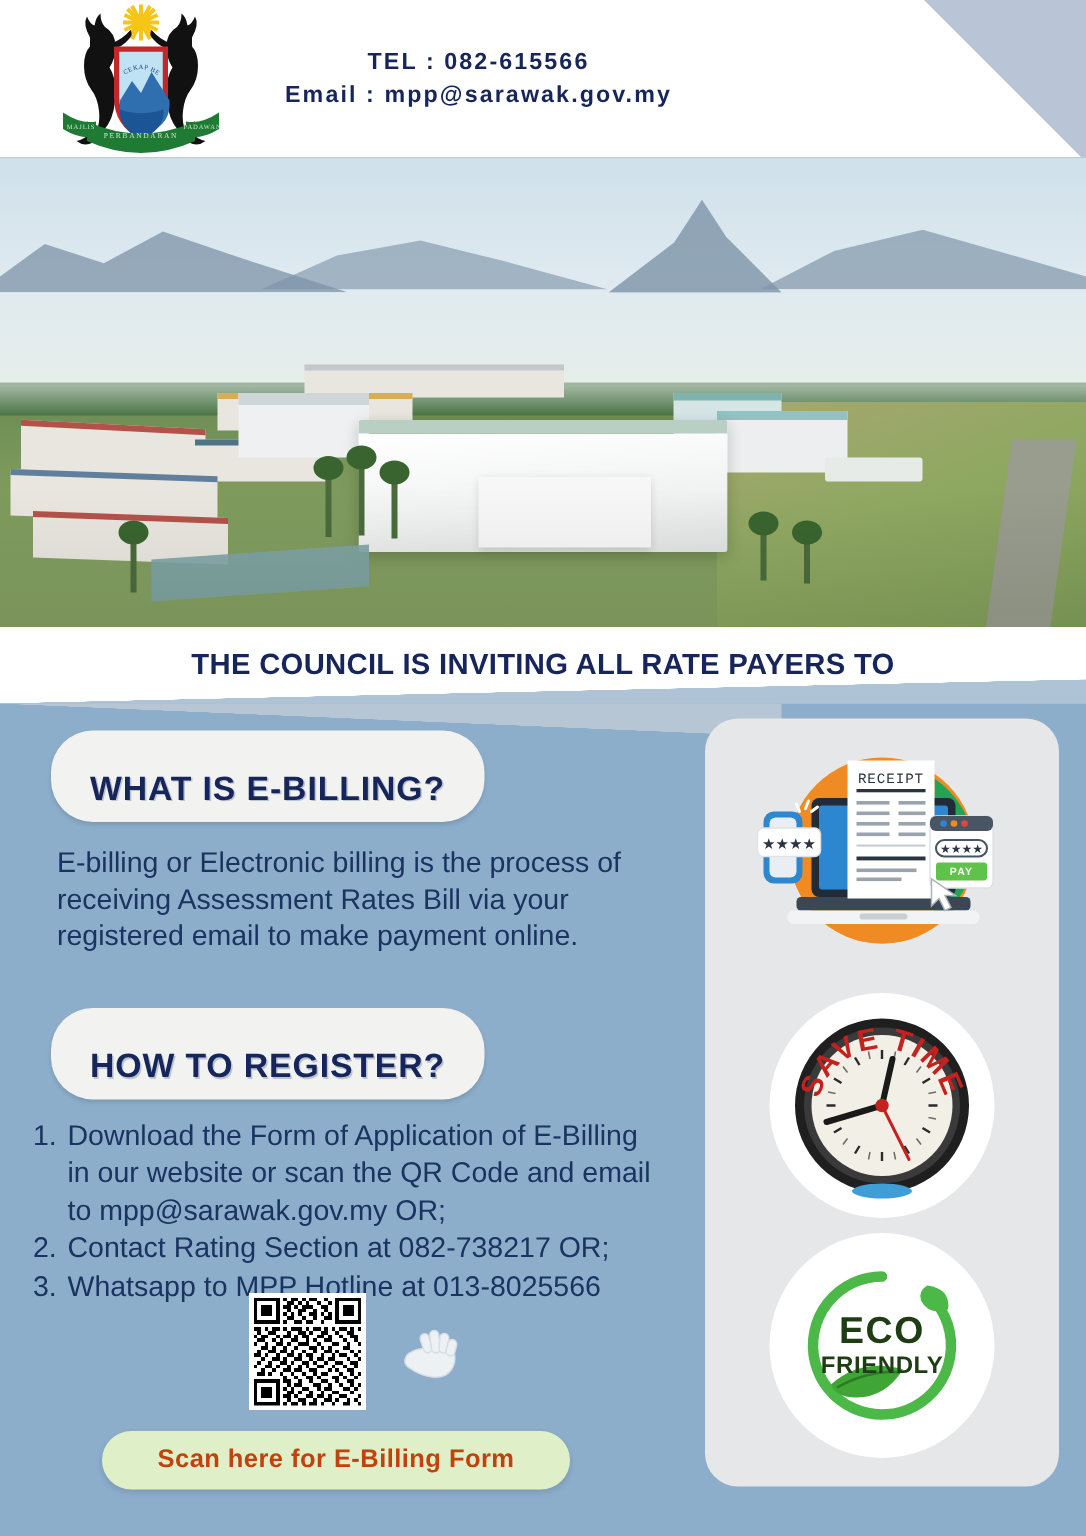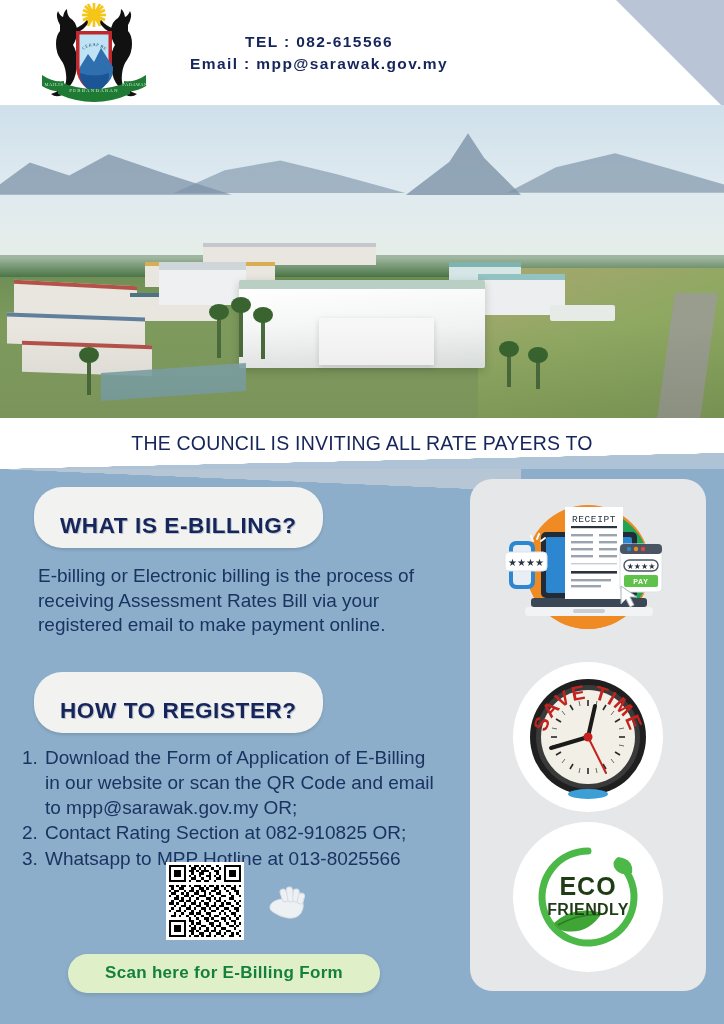--- a/index.html
+++ b/index.html
@@ -158,21 +158,21 @@
     overflow:hidden;
   }
   .headline .diag {
     position:absolute; left:0; bottom:0;
     width:100%; height:16px;
     background:linear-gradient(to bottom right, transparent 49.6%, #aec3d5 50%);
   }
   .headline-line {
     position:relative; z-index:2;
     font-size:19.5px;
-    font-weight:normal;
+    font-weight:bold;
     letter-spacing:.2px;
     color:#16255a;
     line-height:1.32;
   }
 
   
   .main {
     position:relative;
     height:539px;
     background:#8CAECB;
@@ -248,21 +248,21 @@
     left:68px; top:485px;
     width:312px;
     background:#dff0c8;
     border-radius:22px;
     padding:9px 0 10px;
     text-align:center;
     box-shadow:0 2px 4px rgba(0,0,0,.12);
   }
   .scan-btn-text {
     font-size:17px; font-weight:bold;
-    color:#15803d; letter-spacing:.3px;
+    color:#c2410c; letter-spacing:.3px;
   }
 
   
   .right-panel {
     position:absolute;
     right:18px; top:10px;
     width:236px; height:512px;
     background:#e6e7e8;
     border-radius:22px;
     display:flex;
@@ -395,21 +395,21 @@
     </div>
 
     <p class="body-text">E-billing or Electronic billing is the process of receiving Assessment Rates Bill via your registered email to make payment online.</p>
 
     <div class="pill" style="margin-top:34px;">
       <span class="pill-text">HOW TO REGISTER?</span>
     </div>
 
     <ol class="steps">
       <li>Download the Form of Application of E-Billing in our website or scan the QR Code and email to mpp@sarawak.gov.my OR;</li>
-      <li>Contact Rating Section at 082-910825 OR;</li>
+      <li>Contact Rating Section at 082-738217 OR;</li>
       <li>Whatsapp to MPP Hotline at 013-8025566</li>
     </ol>
   </div>
 
   <div class="qr-row">
     <div class="qr">
       <svg viewBox="0 0 29 29" width="72" height="72" shape-rendering="crispEdges">
         <rect width="29" height="29" fill="#fff"></rect>
         <g fill="#000">
           <path d="M0 0h7v7H0zM1 1v5h5V1z M2 2h3v3H2z"></path>

